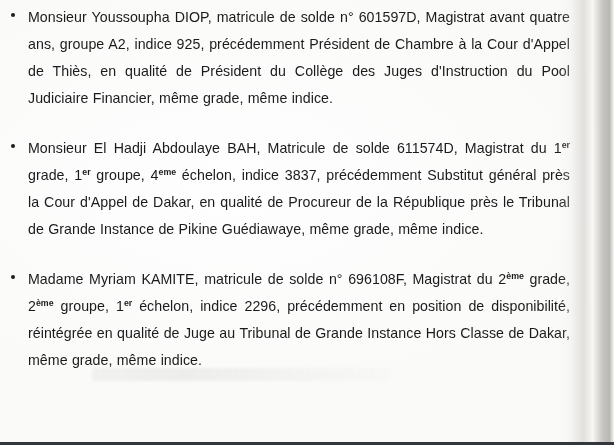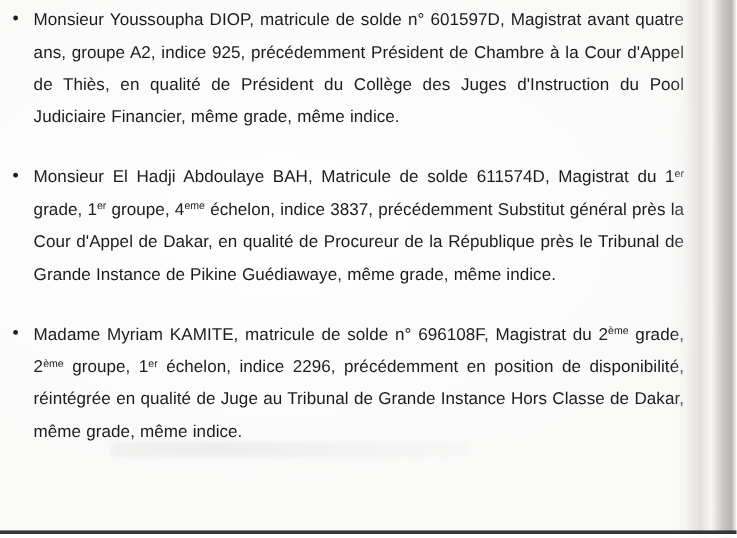--- a/index.html
+++ b/index.html
@@ -106,20 +106,21 @@
     word-spacing: 0.3px;
     color: #1b1b1b;
   }
 
   
   .clause-text sup {
     font-size: 0.62em;
     vertical-align: 0.52em;
     line-height: 0;
     letter-spacing: 0;
+    font-weight: bold;
   }
 
   
   .bleed-ghost {
     position: absolute;
     left: 92px;
     top: 368px;
     width: 300px;
     height: 13px;
     background: linear-gradient(to right,

